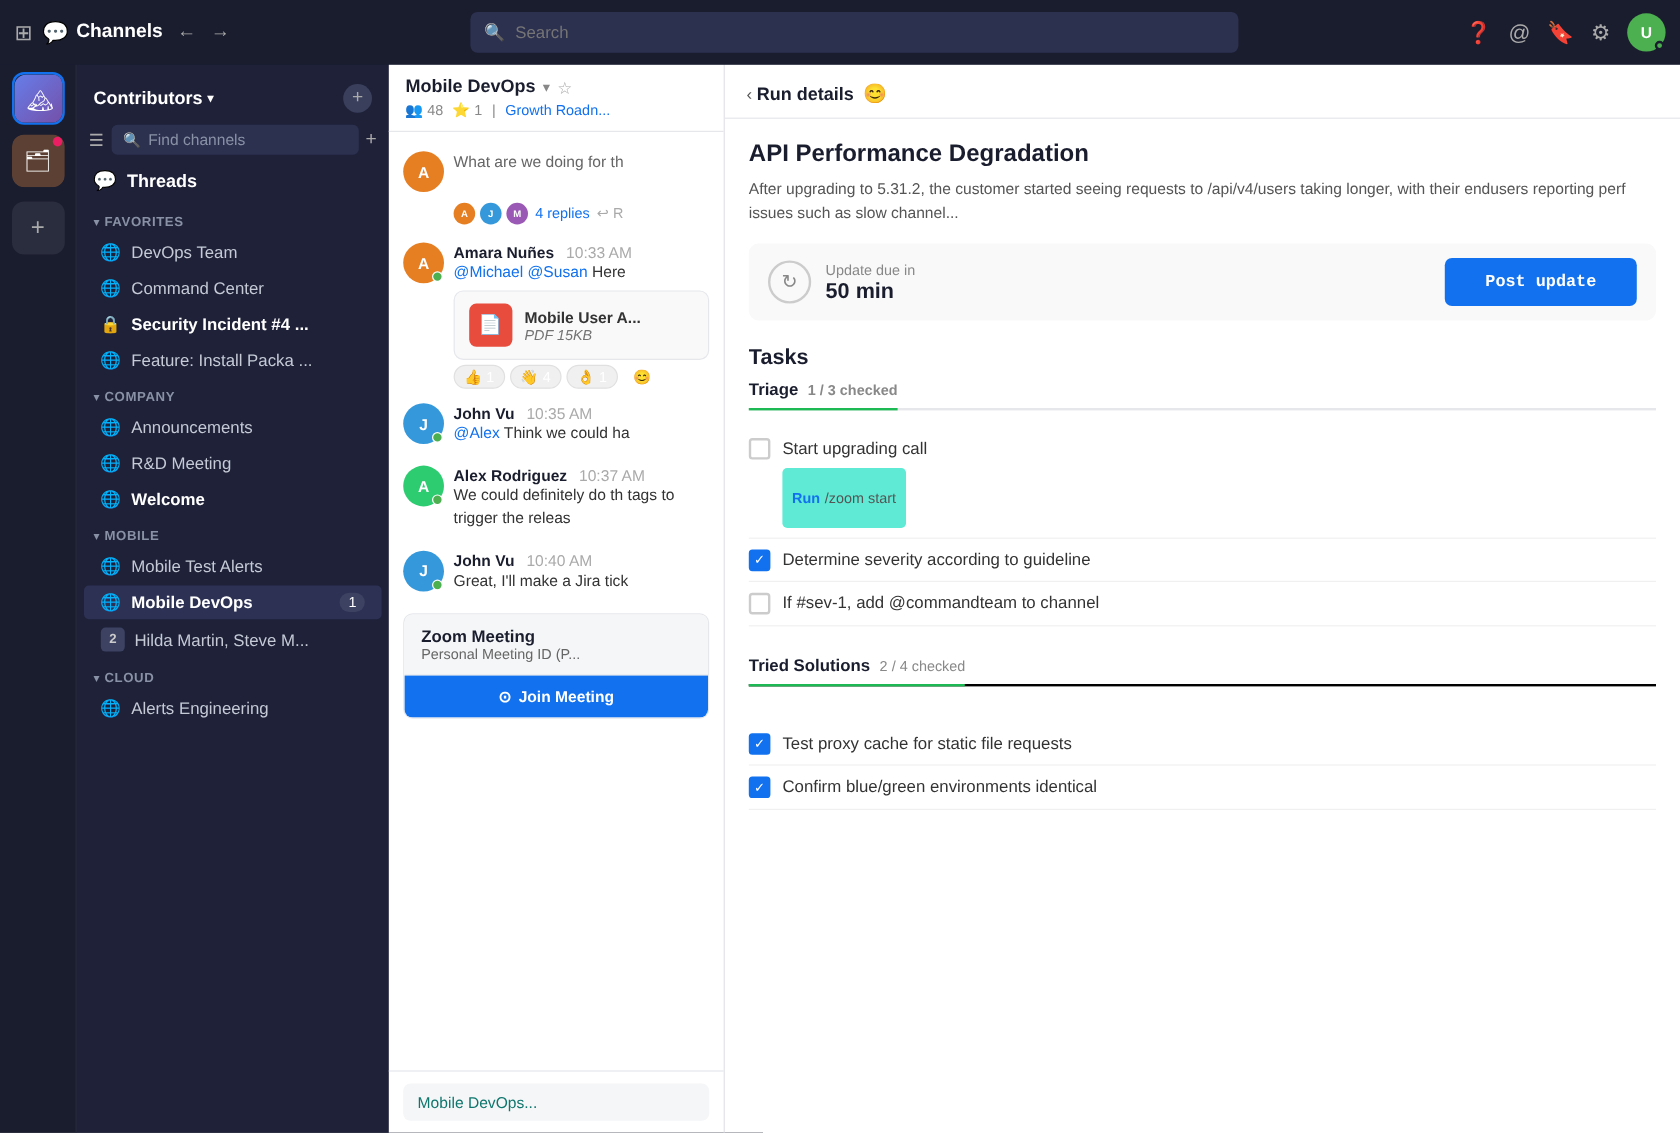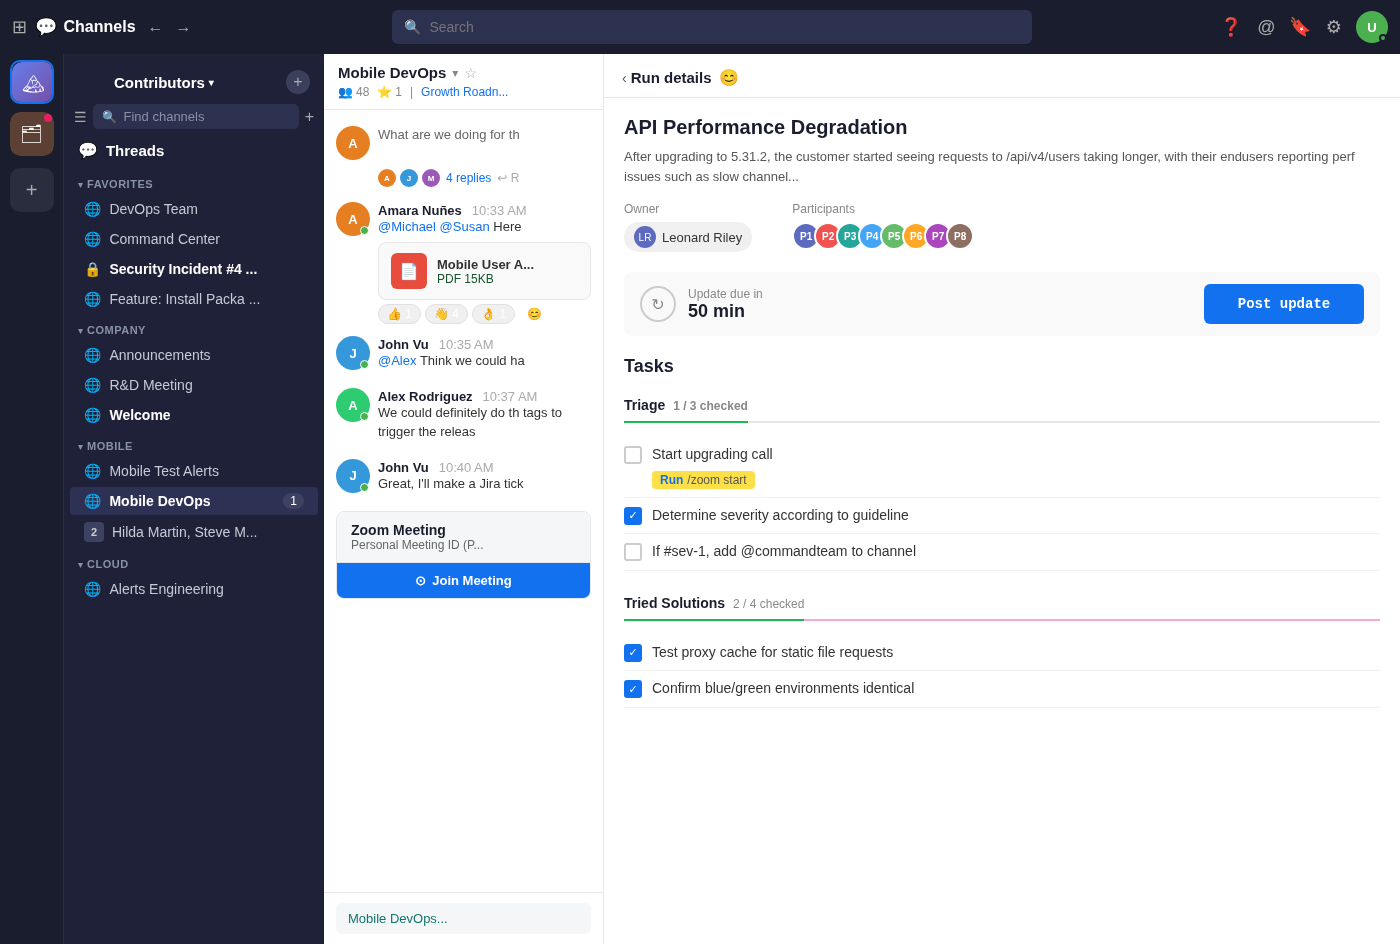--- a/index.html
+++ b/index.html
@@ -27,21 +27,21 @@
     .ws-item-active { border: 2px solid #1171ee; }
     .ws-avatar { width: 44px; height: 44px; border-radius: 10px; background: #4a90d9; display: flex; align-items: center; justify-content: center; font-size: 18px; cursor: pointer; }
     .ws-avatar-1 { background: linear-gradient(135deg, #667eea 0%, #764ba2 100%); }
     .ws-avatar-2 { background: #5c4033; }
     .ws-add { width: 44px; height: 44px; border-radius: 10px; background: #2a2d3e; display: flex; align-items: center; justify-content: center; cursor: pointer; color: #aaa; font-size: 20px; margin-top: 4px; }
     .ws-dot { width: 8px; height: 8px; border-radius: 50%; background: #e91e63; position: absolute; top: 2px; right: 2px; }
 
     
     .main-sidebar { width: 260px; background: #1e2138; display: flex; flex-direction: column; padding-top: 60px; flex-shrink: 0; overflow-y: auto; }
     .sidebar-header { display: flex; align-items: center; justify-content: space-between; padding: 10px 14px 6px; }
-    .sidebar-workspace-name { font-size: 15px; font-weight: 700; color: #fff; display: flex; align-items: center; gap: 4px; cursor: pointer; margin-left: 36px; }
+    .sidebar-workspace-name { font-size: 15px; font-weight: 700; color: #fff; display: flex; align-items: center; gap: 4px; cursor: pointer; }
     .sidebar-add-btn { width: 24px; height: 24px; border-radius: 50%; background: #3a3f5c; display: flex; align-items: center; justify-content: center; cursor: pointer; color: #aaa; font-size: 16px; }
     .sidebar-search-row { display: flex; align-items: center; padding: 4px 10px; gap: 6px; }
     .sidebar-filter-icon { color: #aaa; font-size: 14px; cursor: pointer; }
     .sidebar-search-input { flex: 1; background: #2d3150; border-radius: 5px; border: none; outline: none; padding: 5px 10px; color: #ccc; font-size: 13px; display: flex; align-items: center; gap: 6px; cursor: pointer; }
     .sidebar-search-plus { color: #aaa; font-size: 16px; cursor: pointer; }
 
     .threads-item { display: flex; align-items: center; gap: 8px; padding: 8px 14px; cursor: pointer; }
     .threads-icon { color: #aaa; font-size: 16px; }
     .threads-label { font-size: 15px; font-weight: 600; color: #fff; }
 
@@ -76,21 +76,21 @@
     .msg-name { font-size: 13px; font-weight: 700; color: #1a1d2e; }
     .msg-time { font-size: 13px; color: #aaa; margin-left: 6px; }
     .msg-text { font-size: 13px; color: #333; line-height: 1.4; }
     .msg-mention { color: #1171ee; }
     .msg-replies { display: flex; align-items: center; gap: 6px; font-size: 12px; color: #1171ee; padding: 3px 0; cursor: pointer; margin-left: 42px; }
     .msg-reactions { display: flex; gap: 4px; margin-left: 42px; margin-top: 3px; }
     .reaction { background: #f0f0f0; border-radius: 12px; padding: 2px 8px; font-size: 12px; cursor: pointer; border: 1px solid #e0e0e0; }
 
     .attachment-card { background: #f9f9f9; border: 1px solid #e5e7eb; border-radius: 8px; padding: 10px 12px; display: flex; align-items: center; gap: 10px; margin: 4px 0 4px 42px; }
     .attach-icon { width: 36px; height: 36px; background: #e74c3c; border-radius: 6px; display: flex; align-items: center; justify-content: center; color: #fff; font-size: 16px; }
-    .attach-info { font-size: 12px; color: #14532d; }
+    .attach-info { font-size: 12px; color: #737373; font-style: italic; }
     .attach-name { font-size: 13px; font-weight: 600; color: #333; }
 
     .zoom-card { border: 1px solid #e5e7eb; border-radius: 8px; overflow: hidden; margin: 6px 12px; }
     .zoom-card-header { background: #f5f6f7; padding: 10px 14px; border-bottom: 1px solid #e5e7eb; }
     .zoom-card-title { font-size: 14px; font-weight: 700; color: #1a1d2e; }
     .zoom-card-sub { font-size: 12px; color: #666; }
     .zoom-join-btn { display: flex; align-items: center; gap: 6px; background: #1171ee; color: #fff; border: none; padding: 10px 18px; font-size: 13px; font-weight: 600; cursor: pointer; width: 100%; justify-content: center; }
 
     .channel-input { border-top: 1px solid #e5e7eb; padding: 10px 12px; }
     .channel-input-field { background: #f5f6f7; border-radius: 6px; padding: 8px 12px; font-size: 13px; color: #0f766e; cursor: text; }
@@ -114,38 +114,38 @@
     .participant-avatar { width: 28px; height: 28px; border-radius: 50%; border: 2px solid #fff; margin-left: -6px; display: flex; align-items: center; justify-content: center; font-size: 10px; color: #fff; font-weight: 600; }
 
     .update-row { display: flex; align-items: center; gap: 12px; background: #f9f9f9; border-radius: 8px; padding: 12px 16px; margin-bottom: 20px; }
     .update-icon { width: 36px; height: 36px; border-radius: 50%; border: 2px solid #ccc; display: flex; align-items: center; justify-content: center; color: #888; font-size: 16px; }
     .update-text { flex: 1; }
     .update-label { font-size: 12px; color: #888; }
     .update-value { font-size: 18px; font-weight: 700; color: #1a1d2e; }
     .post-update-btn { background: #1171ee; color: #fff; border: none; border-radius: 6px; padding: 12px 28px; font-size: 14px; font-weight: 600; cursor: pointer; min-width: 160px; font-family: Liberation Mono, monospace; }
 
     .tasks-section { }
-    .tasks-title { font-size: 18px; font-weight: 700; color: #1a1d2e; margin-bottom: 12px; }
+    .tasks-title { font-size: 18px; font-weight: 700; color: #1a1d2e; }
     .task-tab-row { display: flex; border-bottom: 2px solid #e5e7eb; margin-bottom: 14px; }
     .task-tab { padding: 8px 0; margin-right: 20px; font-size: 14px; color: #888; cursor: pointer; position: relative; }
     .task-tab.active { color: #1a1d2e; font-weight: 600; }
     .task-tab.active::after { content: ''; position: absolute; bottom: -2px; left: 0; right: 0; height: 2px; background: #1db954; }
     .task-tab-count { font-size: 12px; color: #888; margin-left: 4px; }
     .task-item { display: flex; align-items: flex-start; gap: 10px; padding: 8px 0; border-bottom: 1px solid #f0f0f0; }
     .task-checkbox { width: 18px; height: 18px; border: 2px solid #ccc; border-radius: 3px; flex-shrink: 0; margin-top: 1px; display: flex; align-items: center; justify-content: center; cursor: pointer; }
     .task-checkbox.checked { background: #1171ee; border-color: #1171ee; }
     .task-checkbox.checked::after { content: '✓'; color: #fff; font-size: 11px; }
     .task-label { font-size: 14px; color: #333; line-height: 1.4; }
     .run-command { display: flex; align-items: center; gap: 6px; margin-top: 6px; }
-    .run-tag { background: #fde047; border-radius: 4px; padding: 2px 8px; font-size: 12px; color: #555; display: flex; align-items: flex-end; gap: 4px; }
+    .run-tag { background: #5eead4; border-radius: 4px; padding: 18px 8px; font-size: 12px; color: #555; display: flex; align-items: flex-end; gap: 4px; }
     .run-tag-label { font-weight: 700; color: #1171ee; font-size: 12px; }
     .run-tag-cmd { font-size: 12px; color: #555; }
 
     .tried-section { margin-top: 16px; }
-    .tried-tab-row { display: flex; border-bottom: 2px solid #f9a8d4; margin-bottom: 14px; }
+    .tried-tab-row { display: flex; border-bottom: 2px solid #000000; margin-bottom: 30px; }
     .tried-tab { padding: 8px 0; font-size: 14px; color: #1a1d2e; font-weight: 600; position: relative; }
     .tried-tab::after { content: ''; position: absolute; bottom: -2px; left: 0; right: 0; height: 2px; background: #1db954; }
     .tried-count { font-size: 12px; color: #888; margin-left: 4px; font-weight: 400; }
 
     ::-webkit-scrollbar { width: 4px; }
     ::-webkit-scrollbar-track { background: transparent; }
     ::-webkit-scrollbar-thumb { background: #ccc; border-radius: 2px; }
 
     .msg-avatar.green-bg { background: #4caf50; }
   </style>
@@ -418,42 +418,20 @@
         <span>‹</span>
         <span style="font-size:15px;font-weight:600;color:#1a1d2e;">Run details</span>
       </div>
       <span class="emoji-icon">😊</span>
     </div>
 
     <div class="run-content">
       <div class="run-title">API Performance Degradation</div>
       <div class="run-desc">After upgrading to 5.31.2, the customer started seeing requests to /api/v4/users taking longer, with their endusers reporting perf issues such as slow channel...</div>
 
-      <div class="run-meta-row">
-        <div class="run-meta-section">
-          <div class="run-meta-label">Owner</div>
-          <div class="owner-badge">
-            <div class="owner-avatar">LR</div>
-            <span>Leonard Riley</span>
-          </div>
-        </div>
-        <div class="run-meta-section">
-          <div class="run-meta-label">Participants</div>
-          <div class="participants-row">
-            <div class="participant-avatar" style="background:#5c6bc0;margin-left:0;">P1</div>
-            <div class="participant-avatar" style="background:#ef5350;">P2</div>
-            <div class="participant-avatar" style="background:#26a69a;">P3</div>
-            <div class="participant-avatar" style="background:#42a5f5;">P4</div>
-            <div class="participant-avatar" style="background:#66bb6a;">P5</div>
-            <div class="participant-avatar" style="background:#ffa726;">P6</div>
-            <div class="participant-avatar" style="background:#ab47bc;">P7</div>
-            <div class="participant-avatar" style="background:#8d6e63;">P8</div>
-          </div>
-        </div>
-      </div>
 
       <div class="update-row">
         <div class="update-icon">↻</div>
         <div class="update-text">
           <div class="update-label">Update due in</div>
           <div class="update-value">50 min</div>
         </div>
         <button class="post-update-btn">Post update</button>
       </div>
 

